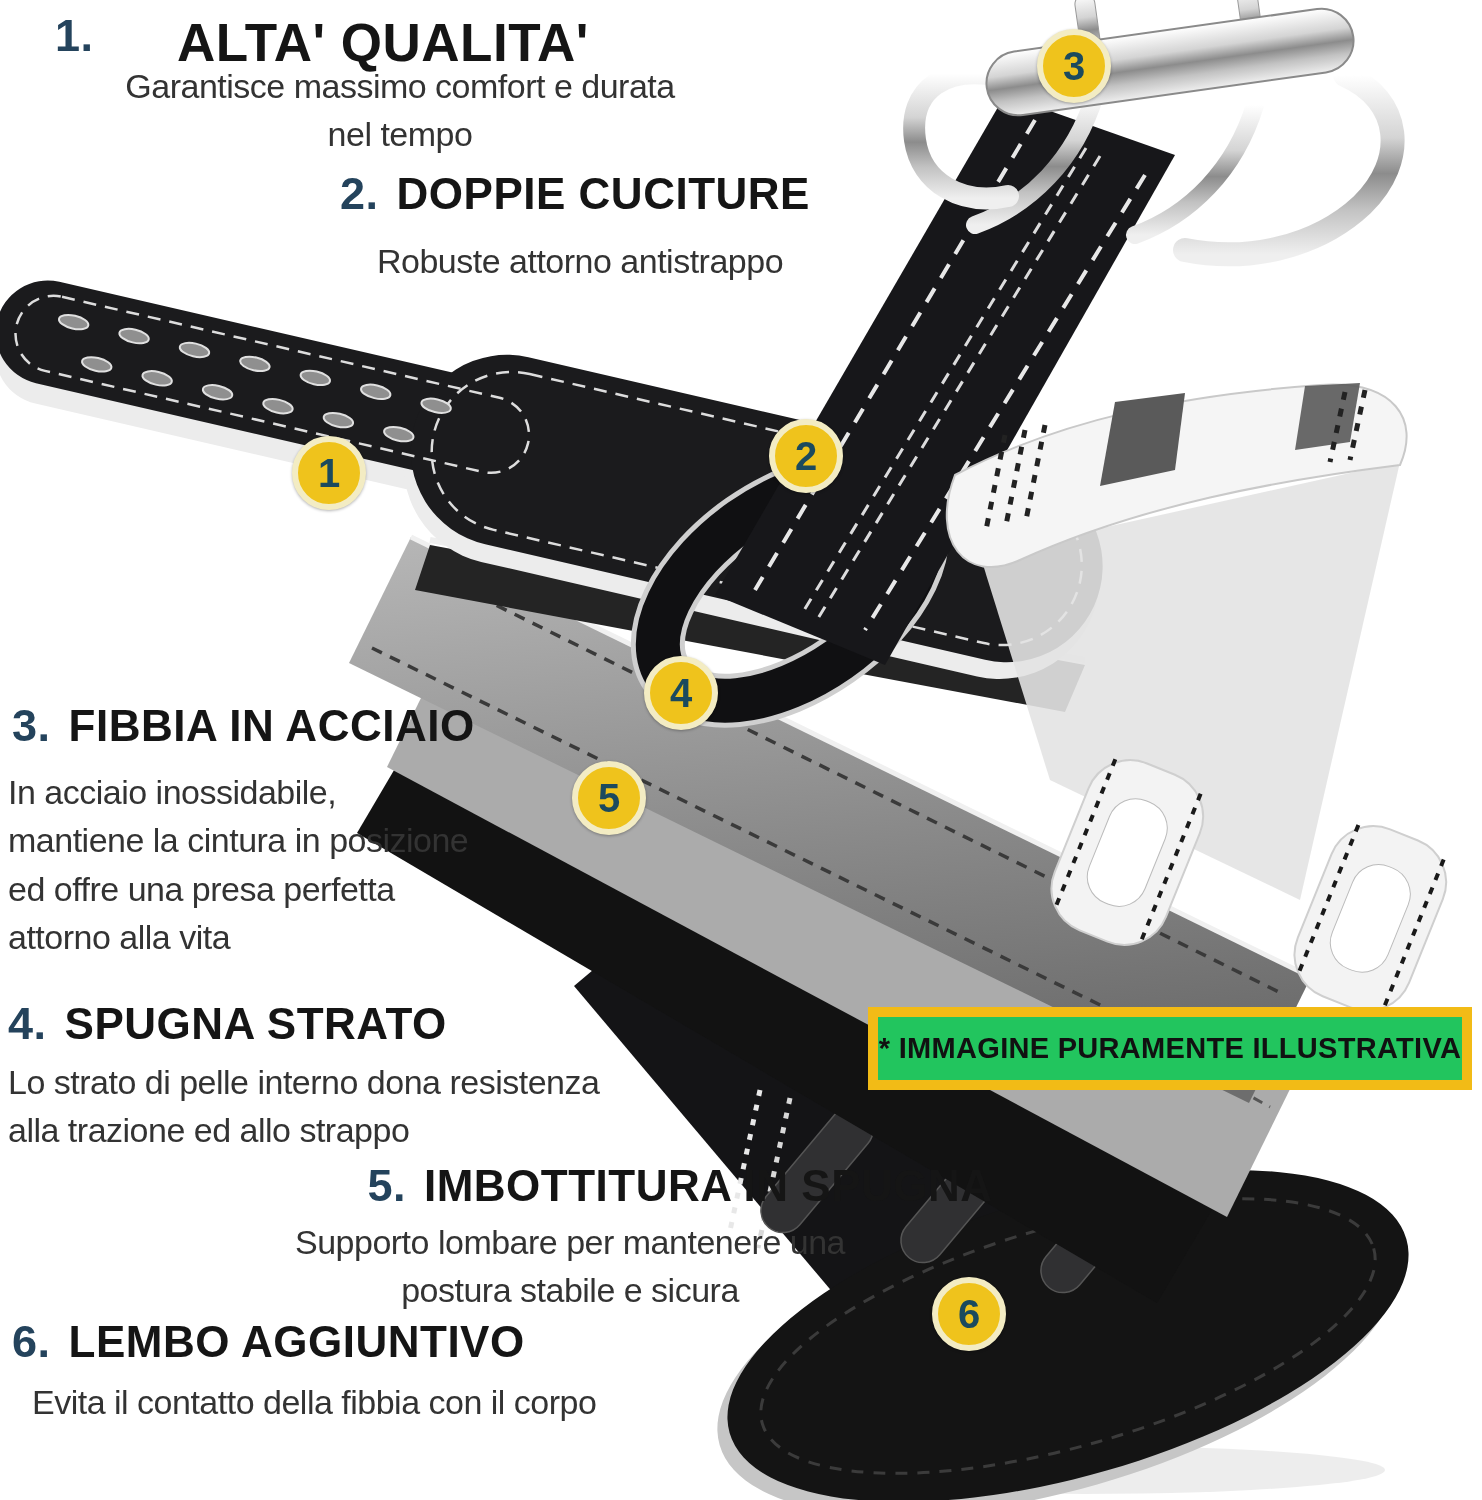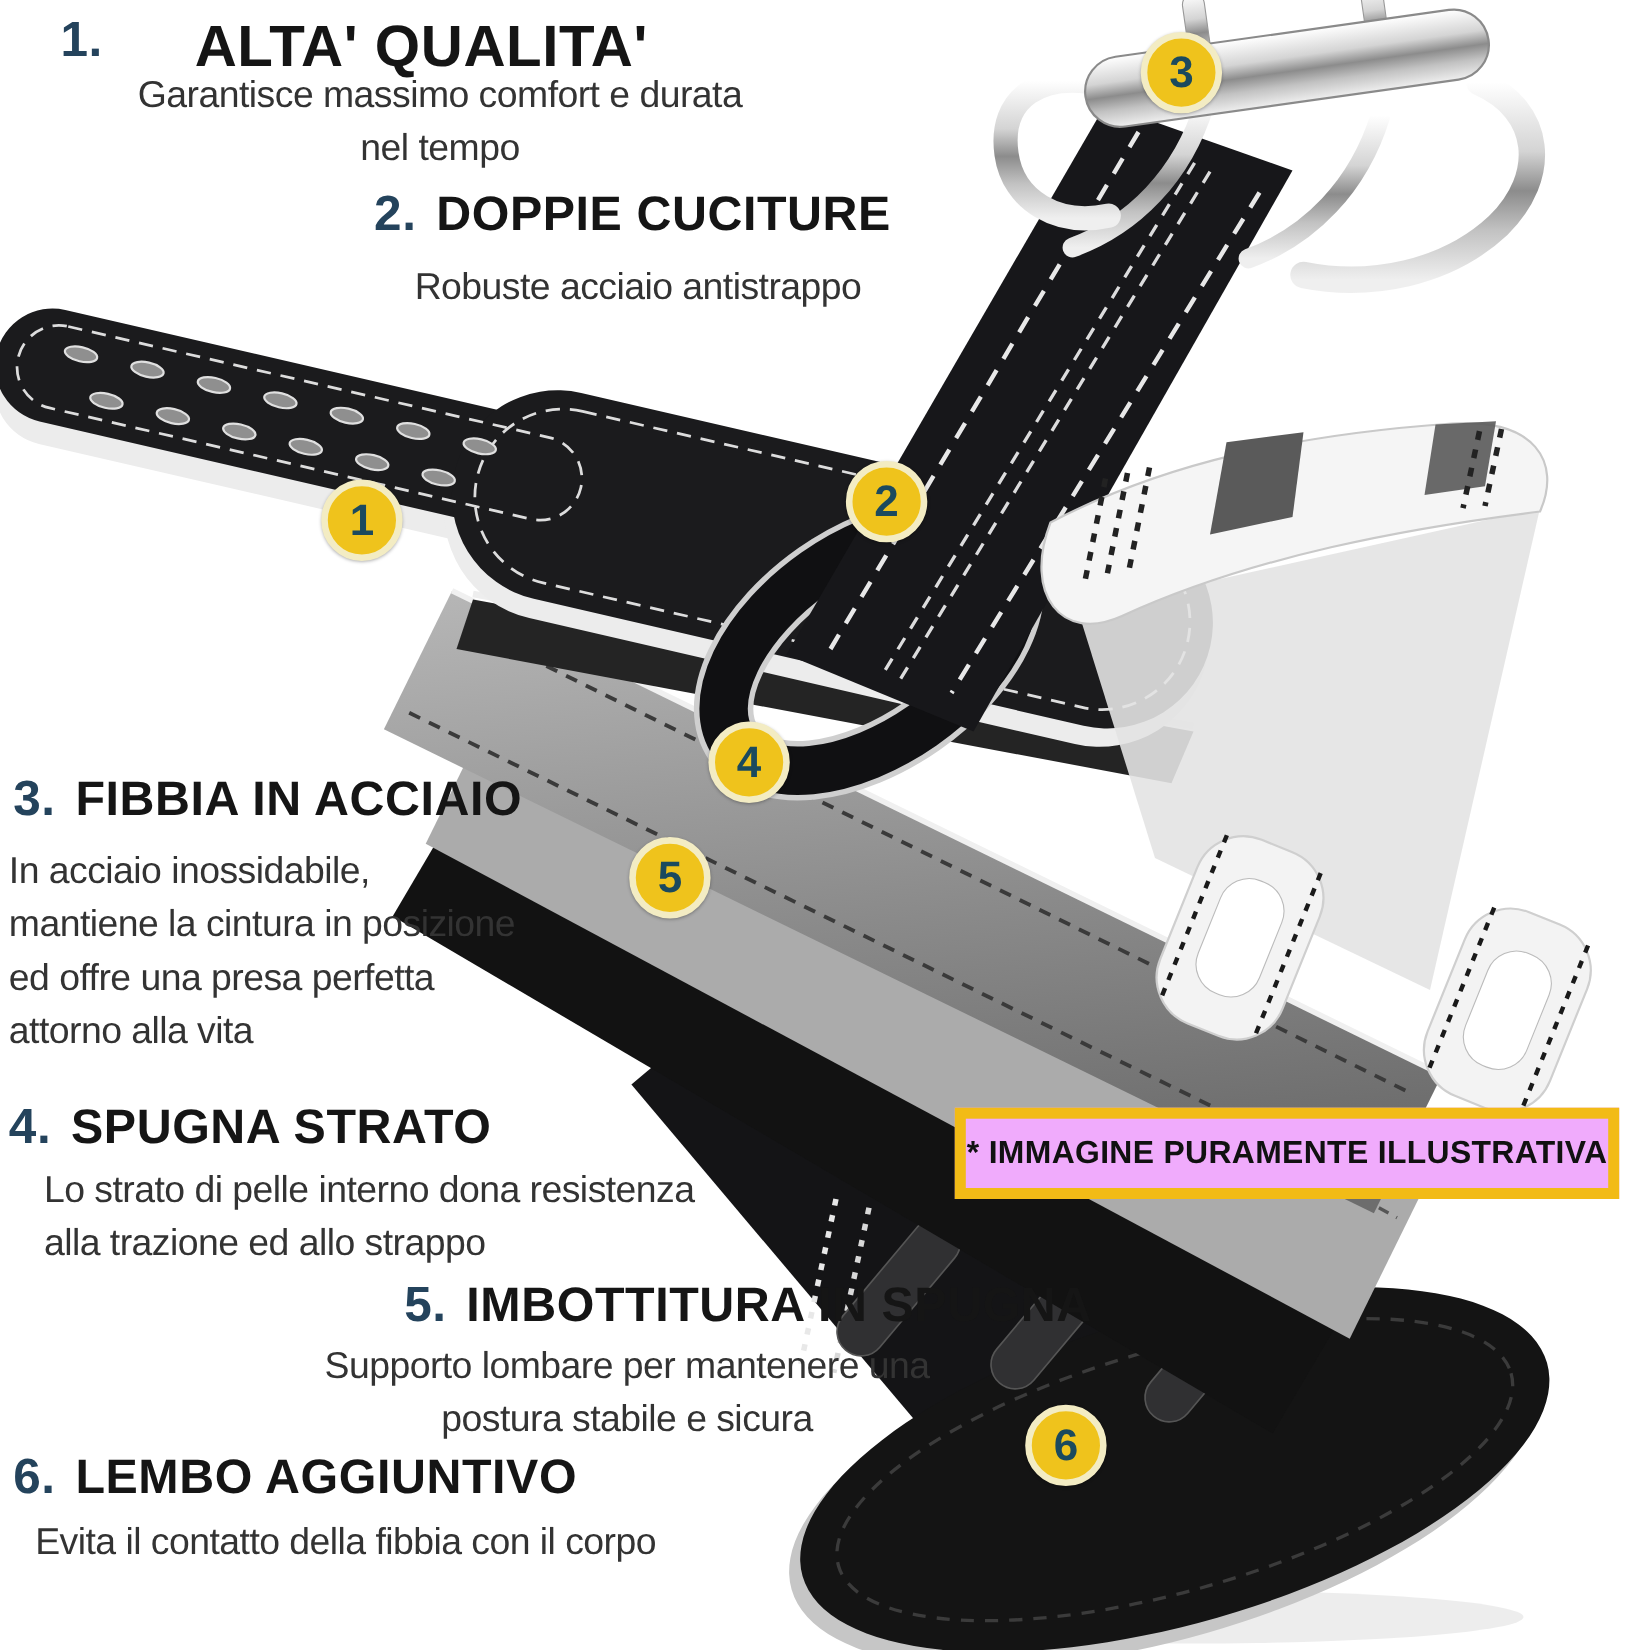--- a/index.html
+++ b/index.html
@@ -18,21 +18,21 @@
   .heading-center{justify-content:center;}
   .badge{
     position:absolute;width:62px;height:62px;border-radius:50%;
     background:#EFC31C;border:6px solid #F3ECC3;
     color:#1B4A5E;font-size:40px;font-weight:700;
     display:flex;align-items:center;justify-content:center;
     box-shadow:0 1px 3px rgba(0,0,0,0.3);
   }
   #note-box{
     position:absolute;left:868px;top:1007px;width:604px;height:83px;
-    background:#f0abfc;border:10px solid #F2BB16;box-sizing:border-box;
+    background:#22c55e;border:10px solid #F2BB16;box-sizing:border-box;
     display:flex;align-items:center;justify-content:center;
   }
   #note-box span{font-size:29px;font-weight:800;color:#111111;letter-spacing:0.3px;white-space:nowrap;}
 </style>
 </head>
 <body>
 
 <div id="canvas">
 
   <svg id="belt-svg" viewBox="0 0 1482 1500">
@@ -153,36 +153,36 @@
 
   <div class="abs num" style="left:55px;top:10px;">1.</div>
   <div class="abs title center" style="left:163px;top:12px;width:440px;font-size:53px;">ALTA' QUALITA'</div>
   <div class="abs body center" style="left:20px;top:62px;width:760px;">Garantisce massimo comfort e durata
 nel tempo</div>
 
   <div class="abs heading-row heading-center" style="left:295px;top:168px;width:560px;">
     <span class="num">2.</span>
     <span class="title">DOPPIE CUCITURE</span>
   </div>
-  <div class="abs body center" style="left:230px;top:237px;width:700px;">Robuste acciaio antistrappo</div>
+  <div class="abs body center" style="left:230px;top:237px;width:700px;">Robuste attorno antistrappo</div>
 
   <div class="abs heading-row" style="left:12px;top:700px;">
     <span class="num">3.</span>
     <span class="title">FIBBIA IN ACCIAIO</span>
   </div>
   <div class="abs body" style="left:8px;top:768px;">In acciaio inossidabile,
 mantiene la cintura in posizione
 ed offre una presa perfetta
 attorno alla vita</div>
 
   <div class="abs heading-row" style="left:8px;top:998px;">
     <span class="num">4.</span>
     <span class="title">SPUGNA STRATO</span>
   </div>
-  <div class="abs body" style="left:8px;top:1058px;margin-left:32px;">Lo strato di pelle interno dona resistenza
+  <div class="abs body" style="left:8px;top:1058px;">Lo strato di pelle interno dona resistenza
 alla trazione ed allo strappo</div>
 
   <div class="abs heading-row heading-center" style="left:180px;top:1160px;width:1000px;">
     <span class="num">5.</span>
     <span class="title">IMBOTTITURA IN SPUGNA</span>
   </div>
   <div class="abs body center" style="left:70px;top:1218px;width:1000px;">Supporto lombare per mantenere una
 postura stabile e sicura</div>
 
   <div class="abs heading-row" style="left:12px;top:1316px;">

